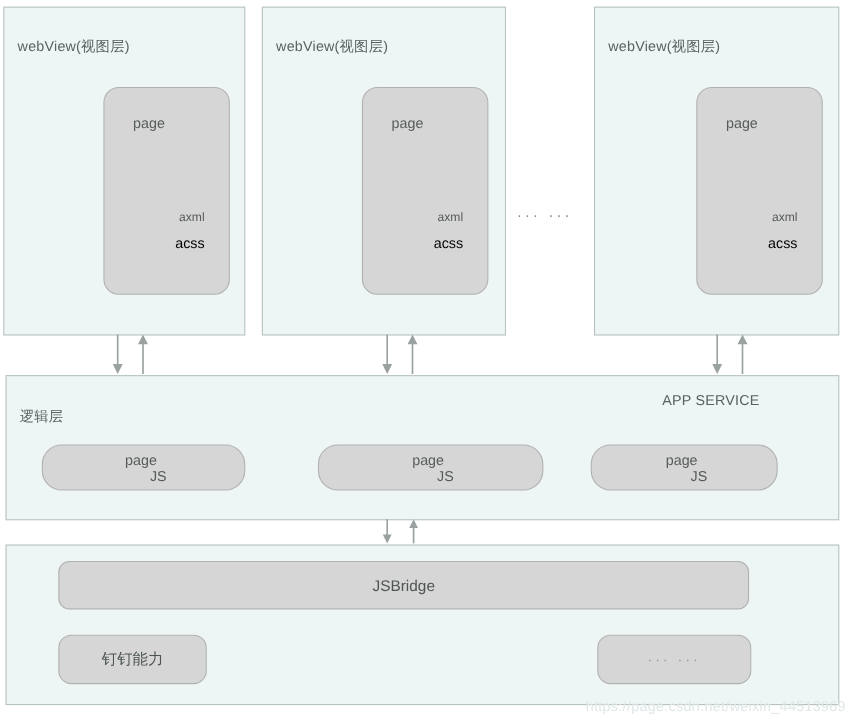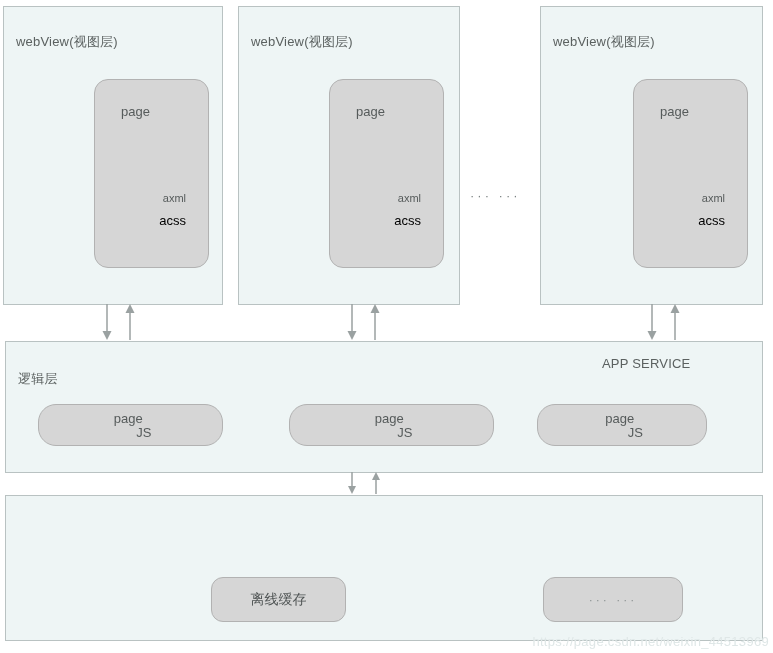--- a/index.html
+++ b/index.html
@@ -225,21 +225,22 @@
 
 <svg class="arrow-svg" style="left:340px; top:472px;" width="50" height="24" viewBox="0 0 50 24">
   <line x1="12" y1="0" x2="12" y2="15" stroke="#9aa1a1" stroke-width="1.5"></line>
   <polygon points="12,22 8,14 16,14" fill="#9aa1a1"></polygon>
   <line x1="36" y1="22" x2="36" y2="7" stroke="#9aa1a1" stroke-width="1.5"></line>
   <polygon points="36,0 32,8 40,8" fill="#9aa1a1"></polygon>
 </svg>
 
 <div class="panel" style="left:5px; top:495px; width:758px; height:146px;">
 
-
-
-  <div class="cap-pill" style="left:205px; top:81px; width:135px; height:45px;">离线缓存</div>
+  <div class="bridge-bar" style="left:47px; top:14px; width:628px; height:44px;">JSBridge</div>
+
+  <div class="cap-pill" style="left:47px; top:81px; width:135px; height:45px;">钉钉能力</div>
+
 
 
   <div class="cap-pill muted" style="left:537px; top:81px; width:140px; height:45px;">··· ···</div>
 </div>
 
 <span class="watermark">https://page.csdn.net/weixin_44513969</span>
 
 </body></html>

